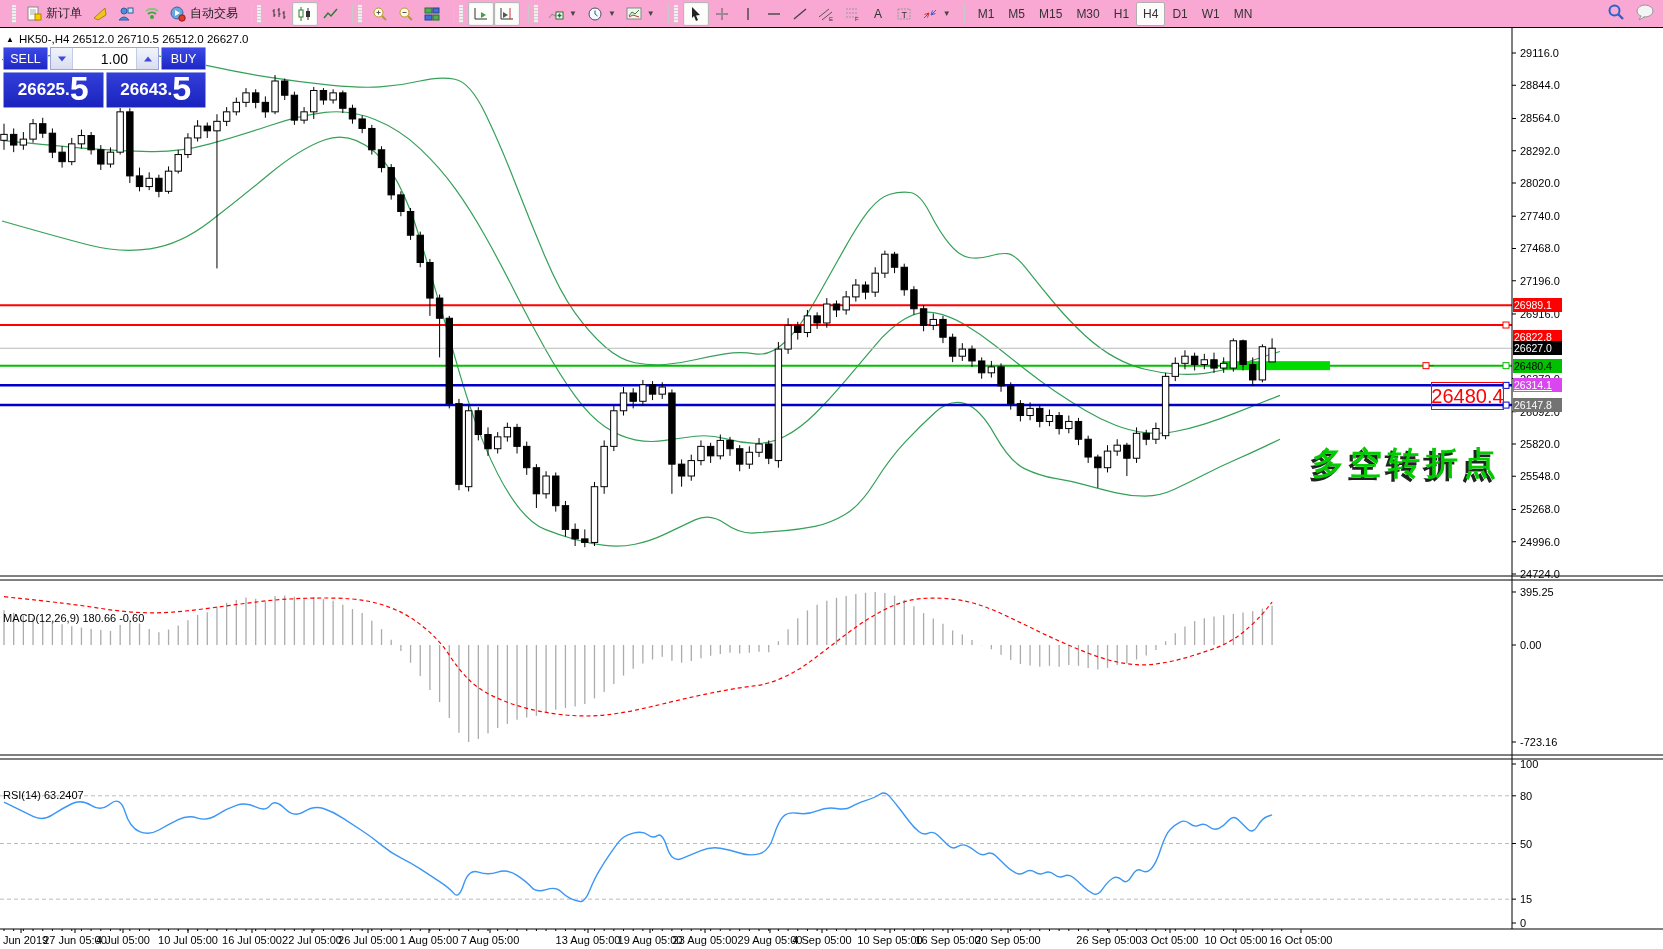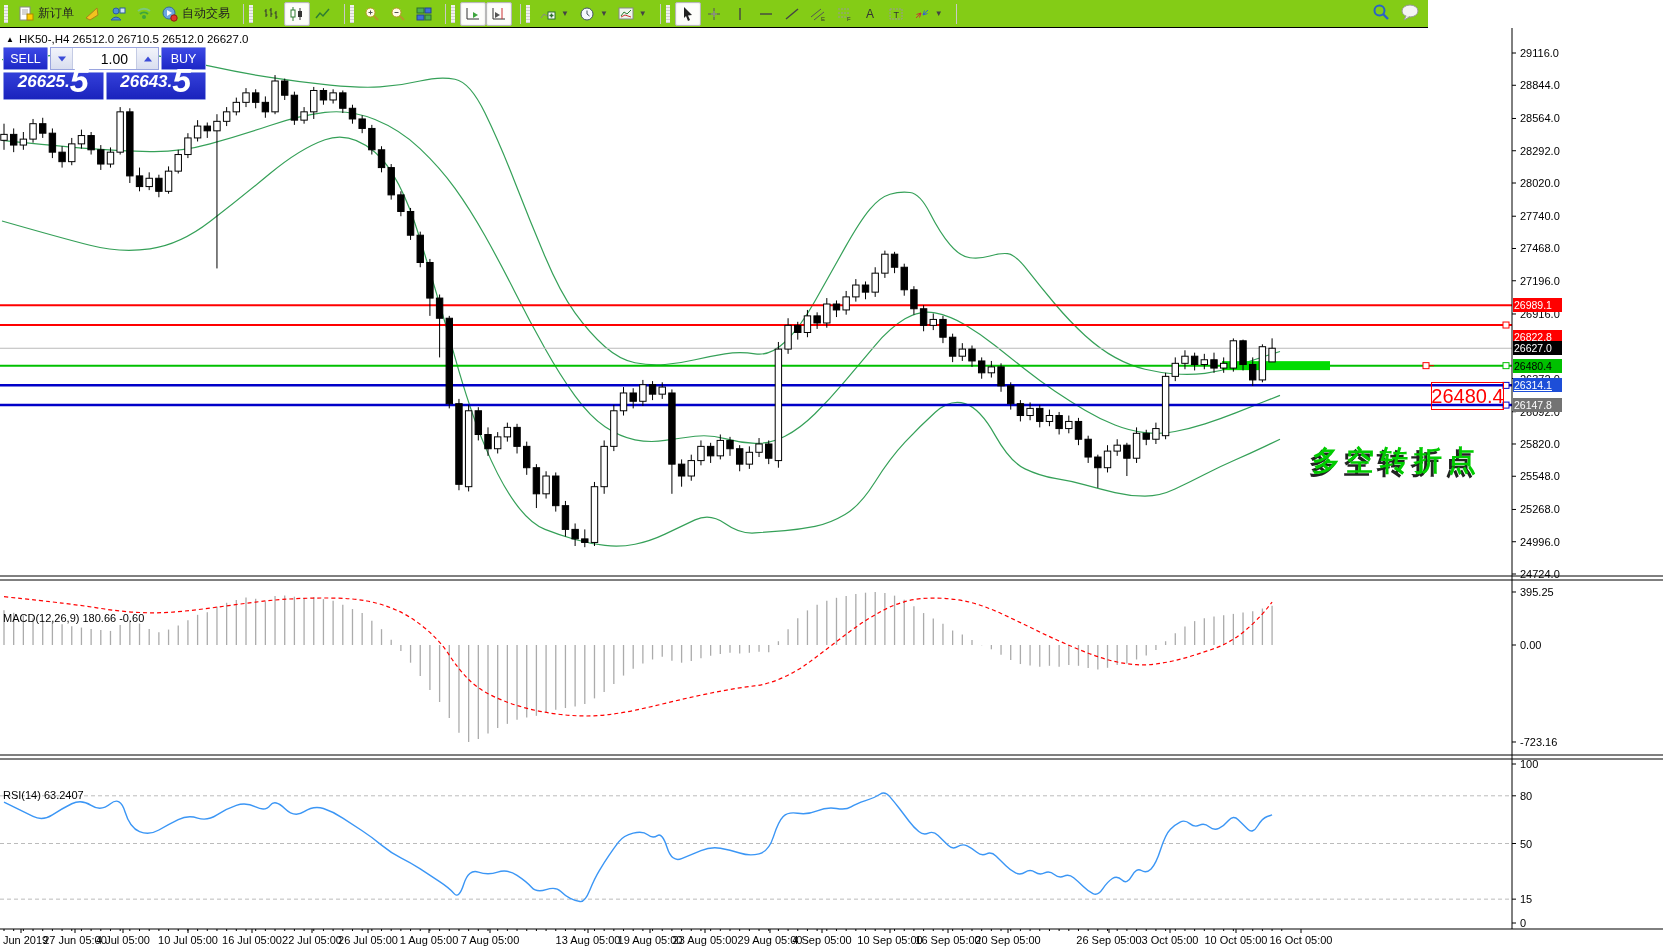--- a/index.html
+++ b/index.html
@@ -1,21 +1,21 @@
 <!DOCTYPE html>
 <html><head>
 <meta charset="utf-8">
 <style>
   html,body{margin:0;padding:0;background:#fff;width:1663px;height:949px;overflow:hidden;
     font-family:"Liberation Sans",sans-serif;}
   #window{position:relative;width:1663px;height:949px;background:#fff;}
 
   
-  #toolbar{position:absolute;left:0;top:0;width:1428px;height:28px;background:#84cc16;
-    border-bottom:1px solid #000;display:flex;align-items:center;padding-left:2px;box-sizing:border-box;}
+  #toolbar{position:absolute;left:0;top:0;width:1663px;height:28px;background:#f9a8d4;
+    border-bottom:1px solid #000;display:flex;align-items:center;padding-left:10px;box-sizing:border-box;}
   .tb-group{display:flex;align-items:center;height:24px;margin-right:2px;padding:0 3px;}
   .tb-sep{width:1px;height:20px;background:#c9c9c9;margin:0 3px;}
   .tb-grip{width:4px;height:18px;margin:0 2px;background:repeating-linear-gradient(0deg,#cfcfcf 0 1px,#f0f0ee 1px 3px);}
   .tb-btn{display:flex;align-items:center;gap:4px;height:22px;padding:0 4px;border:1px solid transparent;
     border-radius:2px;background:transparent;cursor:default;font-size:12px;color:#222;}
   .tb-btn.active{background:#fdfdfb;border:1px solid #b8b8b8;box-shadow:inset 0 0 2px #ddd;}
   .tb-btn .caret{font-size:8px;color:#444;margin-left:1px;}
   .tb-btn svg{display:block;}
   .tb-tf{font-size:12px;color:#333;padding:0 6px;height:22px;display:flex;align-items:center;border:1px solid transparent;border-radius:2px;}
   .tb-tf.active{background:#fcfcfa;border:1px solid #b0b0b0;}
@@ -33,31 +33,31 @@
   .op-row1{display:flex;height:23px;gap:2px;}
   .op-btn{flex:0 0 45px;background:linear-gradient(#3c49e6,#1d27c6);color:#fff;border:1px solid #8f9ae6;
     font-size:12.5px;font-family:"Liberation Sans",sans-serif;border-radius:1px;padding:0;}
   .op-spin{flex:1;display:flex;border:1px solid #9aa5df;background:#fff;}
   .spin-btn{width:22px;background:linear-gradient(#f2f4fb,#d9deef);border:none;border-right:1px solid #c4cbe4;position:relative;padding:0;}
   .spin-btn.up{border-right:none;border-left:1px solid #c4cbe4;}
   .spin-btn i{position:absolute;left:50%;top:50%;transform:translate(-50%,-50%);width:0;height:0;border-left:4px solid transparent;border-right:4px solid transparent;}
   .spin-btn.down i{border-top:5px solid #3b4bd8;}
   .spin-btn.up i{border-bottom:5px solid #3b4bd8;}
   .spin-val{flex:1;display:flex;align-items:center;justify-content:flex-end;padding-right:8px;font-size:14px;color:#000;}
-  .op-row2{display:flex;gap:2px;margin-top:2px;height:28px;font-style:italic;}
+  .op-row2{display:flex;gap:2px;margin-top:2px;height:36px;}
   .op-price{flex:1;background:linear-gradient(#333fd9,#1a23bd);border:1px solid #8f9ae6;color:#fff;
     display:flex;align-items:flex-end;justify-content:center;padding-bottom:2px;border-radius:1px;}
   .op-price .main{font-size:17px;font-weight:bold;line-height:30px;}
   .op-price .dot{font-size:17px;font-weight:bold;line-height:30px;}
   .op-price .big{font-size:34px;font-weight:bold;line-height:34px;}
 
   
   #price-label-box{position:absolute;left:1431px;top:354px;width:71px;height:26px;border:1px solid #ff0000;
     color:#ff0000;font-size:20px;display:flex;align-items:center;justify-content:center;background:transparent;}
-  #annotation{position:absolute;left:1312px;top:414px;font-size:28px;font-weight:bold;color:#00cc00;
+  #annotation{position:absolute;left:1312px;top:414px;font-size:32px;font-weight:bold;color:#00cc00;
     letter-spacing:6px;text-shadow:-3px 3px 0 #222;white-space:nowrap;}
   #macd-label{position:absolute;left:3px;top:584px;font-size:11px;color:#000;}
   #rsi-label{position:absolute;left:3px;top:761px;font-size:11px;color:#000;}
 
   .price-tag{position:absolute;left:1513px;width:49px;height:14px;font-size:10.5px;display:flex;
     align-items:center;padding-left:1px;box-sizing:border-box;}
 </style>
 </head>
 <body>
 
@@ -251,20 +251,31 @@
         </div>
         <div class="tb-btn">
           <svg width="16" height="16">
             <path d="M2 12 l5 -5 M7 7 l-1.5 4.5 M7 7 l-4.5 1.5" stroke="#c33" fill="none"></path>
             <path d="M14 4 l-5 5 M9 9 l4.5 -1.5 M9 9 l1.5 -4.5" stroke="#36c" fill="none"></path>
           </svg>
           <span class="caret">▼</span>
         </div>
       </div>
       <div class="tb-sep"></div>
+      <div class="tb-group">
+        <div class="tb-tf">M1</div>
+        <div class="tb-tf">M5</div>
+        <div class="tb-tf">M15</div>
+        <div class="tb-tf">M30</div>
+        <div class="tb-tf">H1</div>
+        <div class="tb-tf active">H4</div>
+        <div class="tb-tf">D1</div>
+        <div class="tb-tf">W1</div>
+        <div class="tb-tf">MN</div>
+      </div>
       <div id="tb-right">
         <div><svg width="18" height="18">
             <circle cx="7.5" cy="7.5" r="5" fill="none" stroke="#2a62c9" stroke-width="2"></circle>
             <line x1="11" y1="11" x2="16" y2="16" stroke="#2a62c9" stroke-width="2.4"></line>
           </svg></div>
         <div><svg width="20" height="18">
             <ellipse cx="10" cy="8" rx="8" ry="6" fill="#f4f4f4" stroke="#999"></ellipse>
             <path d="M6 13 l-2 4 l6 -3.4" fill="#f4f4f4" stroke="#999"></path>
           </svg></div>
       </div>
@@ -955,17 +966,17 @@
 
     <div id="price-label-box">26480.4</div>
     <div id="annotation">多空转折点</div>
     <div id="macd-label">MACD(12,26,9) 180.66 -0.60</div>
     <div id="rsi-label">RSI(14) 63.2407</div>
     <div id="tags">
         <div class="price-tag" style="top: 270.303px; background: rgb(255, 0, 0); color: rgb(255, 255, 255);">26989.1</div>
         <div class="price-tag" style="top: 290.03px; background: rgb(255, 0, 0); color: rgb(255, 255, 255); margin-top: 12px;">26822.8</div>
         <div class="price-tag" style="top: 313.257px; background: rgb(0, 0, 0); color: rgb(255, 255, 255);">26627.0</div>
         <div class="price-tag" style="top: 330.647px; background: rgb(0, 192, 0); color: rgb(0, 0, 0);">26480.4</div>
-        <div class="price-tag" style="top: 350.375px; background: #1d4ed8; color: rgb(255, 255, 255); text-decoration: underline;">26314.1</div>
+        <div class="price-tag" style="top: 350.375px; background: #d946ef; color: rgb(255, 255, 255); text-decoration: underline;">26314.1</div>
         <div class="price-tag" style="top: 370.102px; background: #737373; color: rgb(255, 255, 255);">26147.8</div>
       </div>
   </div>
 </div>
 
 </body></html>

